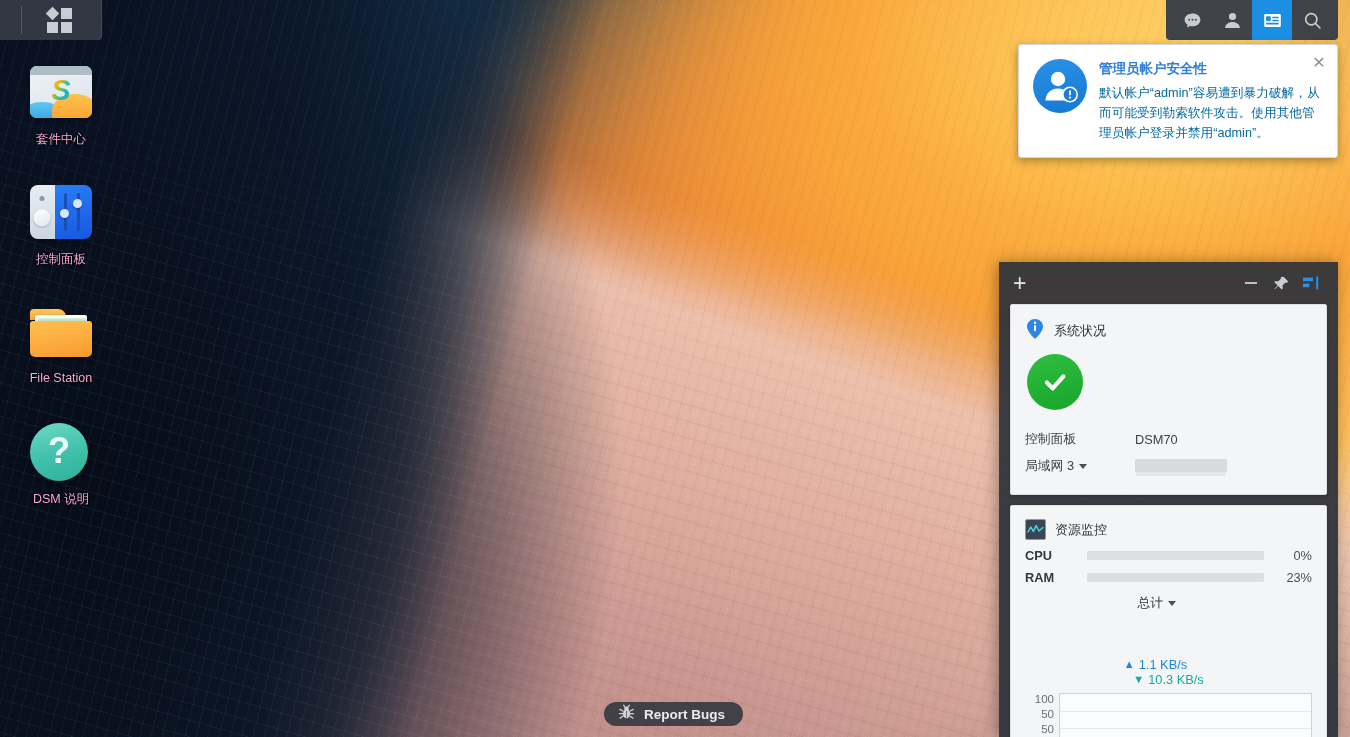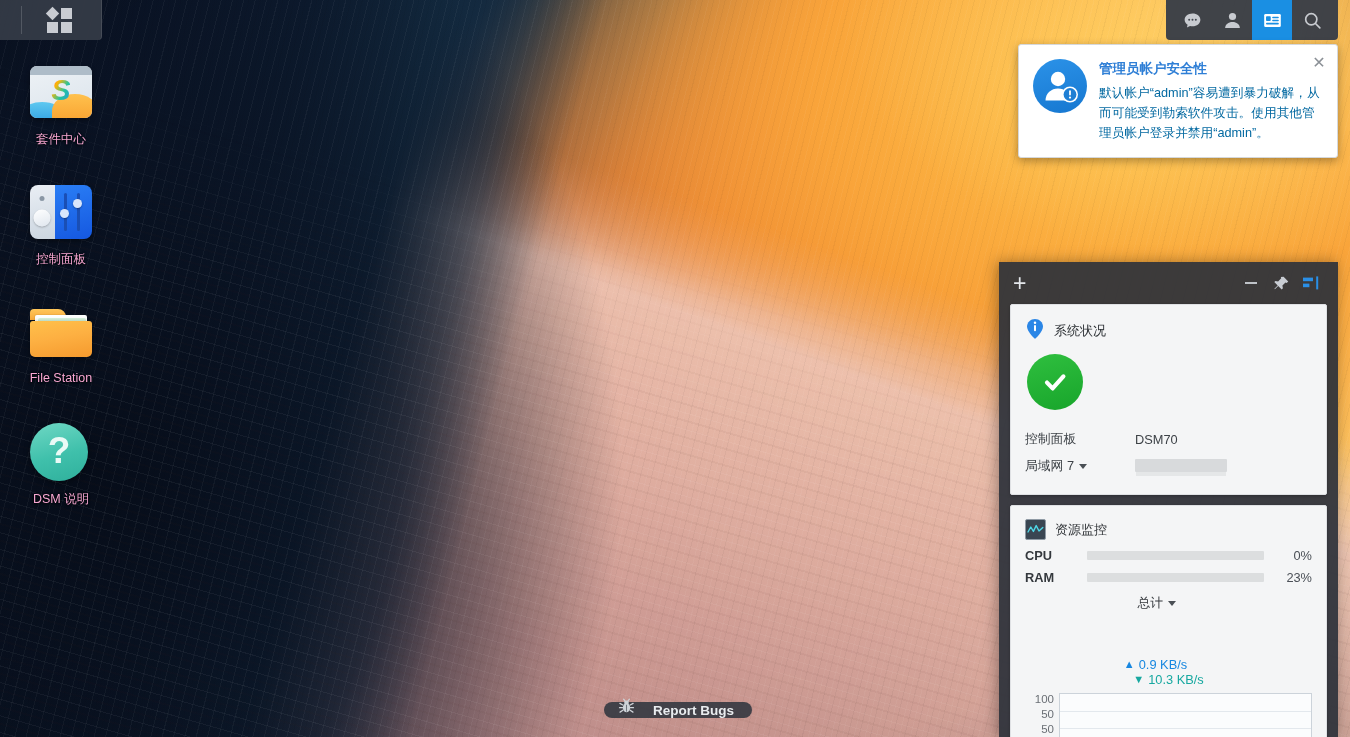--- a/index.html
+++ b/index.html
@@ -223,23 +223,23 @@
 
   .chart-wrap{ display:flex; margin-top:4px; }
   .chart-axis{ width:34px; flex:0 0 34px; display:flex; flex-direction:column;
     justify-content:space-between; align-items:flex-end; font-size:11.5px; color:#6a6f75;
     padding-right:5px; height:88px; }
   .chart-plot{ flex:1; height:88px; background:#fbfcfd; border:1px solid #ccd3da; position:relative; overflow:hidden; }
   .chart-plot .grid{ position:absolute; left:0; right:0; height:1px; background:#e3e8ed; }
 
   
   .report-bugs{
-    position:absolute; left:604px; top:702px; height:16px;
+    position:absolute; left:604px; top:702px; height:24px;
     background:rgba(48,54,63,0.88); border-radius:16px;
-    display:flex; align-items:flex-end; gap:18px; padding:0 18px 0 14px;
+    display:flex; align-items:center; gap:9px; padding:0 18px 0 14px;
     color:#e9ecef; font-size:13.5px; font-weight:bold; cursor:pointer;
   }
 </style>
 </head>
 <body>
 
 <div id="wallpaper">
   <div class="layer wp-base"></div>
   <div class="layer wp-glow"></div>
   <div class="layer wp-rock"></div>
@@ -408,21 +408,21 @@
       </div>
     </div>
 
     <div class="info-row">
       <span class="info-key">控制面板</span>
       <span class="info-val">DSM70</span>
     </div>
 
     <div class="info-row">
       <span class="info-key">
-        <span>局域网 7</span><i class="caret"></i>
+        <span>局域网 3</span><i class="caret"></i>
       </span>
       <span class="info-val"><span class="redacted"></span></span>
     </div>
 
   </div>
 
   <div class="wcard">
     <div class="wcard-head">
       <span class="res-icon">
         <svg width="17" height="11" viewBox="0 0 17 11">
@@ -443,21 +443,21 @@
       <span class="meter-track"><span class="meter-fill" id="ram-fill" style="width: 38%; background: rgb(23, 135, 224);"></span></span>
       <span class="meter-val">23%</span>
     </div>
 
     <div class="net-row">
       <span class="net-sel">
         <span>总计</span><i class="caret"></i>
       </span>
       <span class="net-up">
         <span class="arw">▲</span>
-        <span>0.9 KB/s</span>
+        <span>1.1 KB/s</span>
       </span>
       <span class="net-down">
         <span class="arw">▼</span>
         <span>10.3 KB/s</span>
       </span>
     </div>
 
     <div class="chart-wrap">
       <div class="chart-axis" id="chart-axis">
           <div>100</div>

